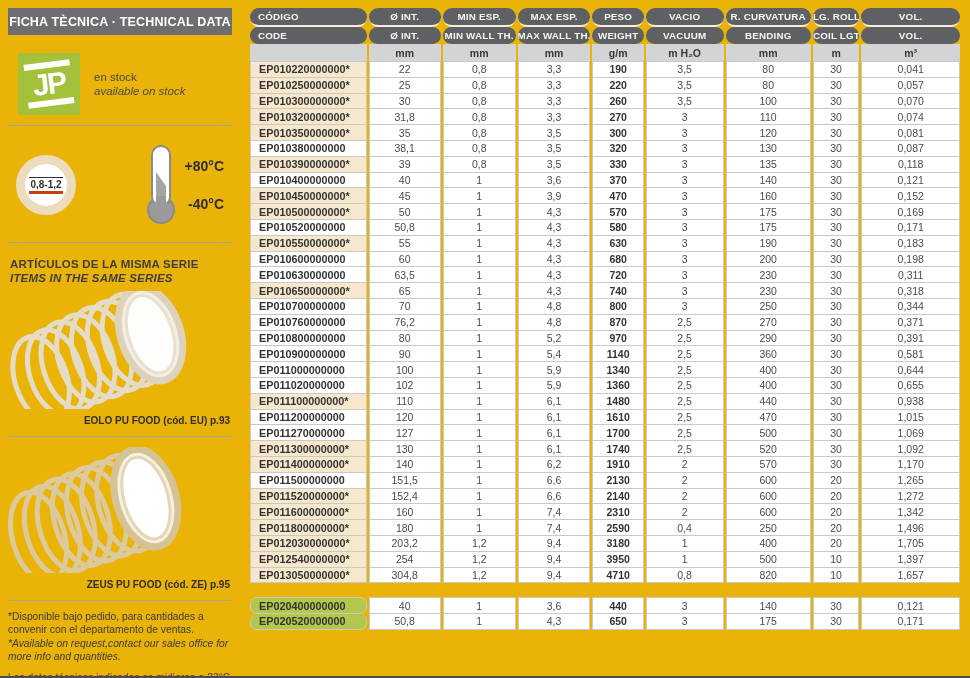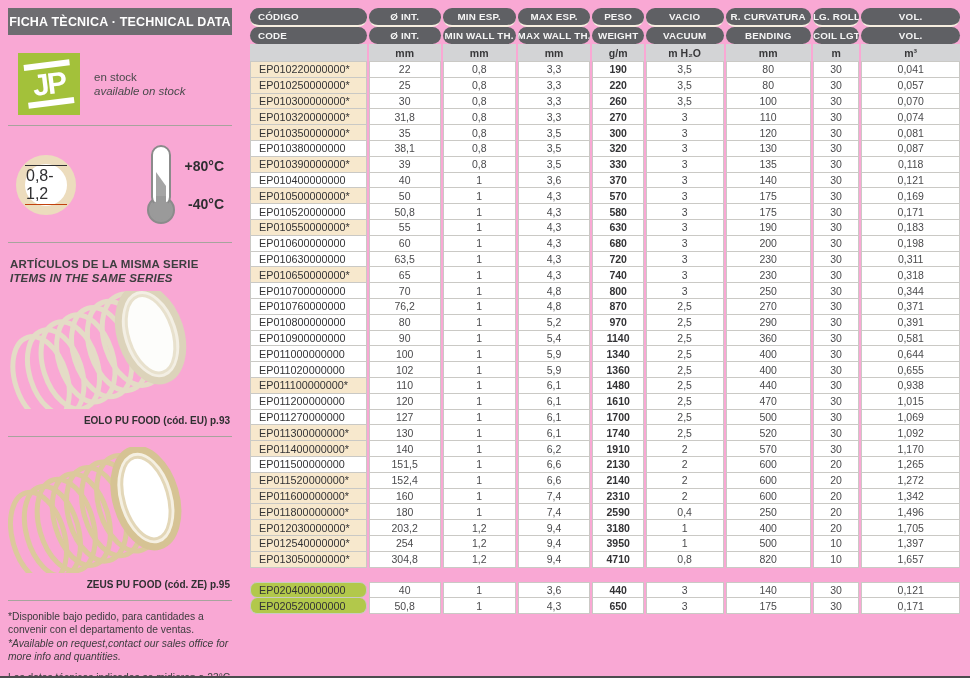--- a/index.html
+++ b/index.html
@@ -1,17 +1,17 @@
 <!DOCTYPE html>
 <html><head>
 <meta charset="utf-8">
 <style>
   html,body{margin:0;padding:0;background:#e9e9e9;}
   .page{
-    position:relative;width:970px;height:678px;background:#f9a8d4;
+    position:relative;width:970px;height:678px;background:#eab308;
     font-family:"Liberation Sans",sans-serif;color:#3e3e40;overflow:hidden;
     border-bottom:2px solid #4c4c4e;box-sizing:border-box;
   }
   
   .sidebar{position:absolute;left:8px;top:8px;width:224px;}
   .title-bar{
     background:#6e6d71;color:#fff;font-weight:bold;font-size:12.5px;
     text-align:center;letter-spacing:.2px;padding:7px 0 6px;
   }
   .stock-row{display:flex;align-items:center;margin:18px 0 10px 10px;}
@@ -27,22 +27,22 @@
   }
   .stock-text{margin-left:14px;font-size:11.5px;line-height:14px;color:#4a4a4c;}
   .it{font-style:italic;}
   .rule{border:none;border-top:1px solid #a7a49d;margin:10px 0;}
   .icons-row{display:flex;align-items:center;justify-content:space-between;padding:8px 6px 6px 8px;}
   .badge{
     width:42px;height:42px;border-radius:50%;background:#fff;
     border:9px solid #ecdcbd;display:flex;align-items:center;justify-content:center;
   }
   .badge span{
-    font-weight:normal;font-size:16px;color:#2f2f31;
-    border-top:1px solid #2f2f31;border-bottom:1px solid #c2410c;padding:1px 1px;
+    font-weight:bold;font-size:10px;color:#2f2f31;
+    border-top:1px solid #2f2f31;border-bottom:3px solid #c2410c;padding:1px 1px;
   }
   .thermo-wrap{display:flex;align-items:center;margin-right:2px;}
   .temps{font-weight:bold;font-size:14px;color:#2f2f31;margin-left:6px;text-align:right;}
   .temps div:first-child{margin-bottom:22px;}
   .series-title{font-size:11.5px;font-weight:bold;line-height:14px;margin:14px 0 6px 2px;letter-spacing:.2px;}
   figure{margin:0;padding:0;}
   .hose-fig{margin:4px 0 0;}
   .hose-caption{
     display:block;text-align:right;font-weight:bold;font-size:10px;
     color:#2f2f31;margin:2px 2px 6px 0;
@@ -63,21 +63,21 @@
   thead tr.units td{
     background:#d3d4d6;color:#38383a;font-weight:bold;text-align:center;
     height:17px;font-size:10.5px;
   }
   tbody td{
     background:#fff;height:14.8px;text-align:center;color:#4a4a4c;
     border:1px solid #cac9c5;border-top:none;vertical-align:middle;
   }
   tbody tr:first-child td{border-top:1px solid #cac9c5;}
   tbody td.code{
-    text-align:left;padding-left:8px;font-weight:normal;color:#333335;font-size:10.8px;
+    text-align:left;padding-left:8px;font-weight:bold;color:#333335;font-size:10.8px;
   }
   tbody td.hl{background:#f7e8cd;}
   tbody td.green{background:#b2c84b;border-radius:7px;}
   tbody td.peso{font-weight:bold;color:#333335;}
   .as-table{margin-top:14px;}
   .as-title td{
     background:#fff;font-weight:bold;font-size:10.8px;text-align:left;
     padding-left:8px;height:16px;color:#2f2f31;
     border:1px solid #8f8f8d;border-bottom:1px solid #555557;vertical-align:middle;
   }
@@ -313,20 +313,31 @@
             <td>40</td>
             <td>1</td>
             <td>3,6</td>
             <td class="peso">370</td>
             <td>3</td>
             <td>140</td>
             <td>30</td>
             <td>0,121</td>
           </tr>
           <tr>
+            <td class="code hl">EP010450000000*</td>
+            <td>45</td>
+            <td>1</td>
+            <td>3,9</td>
+            <td class="peso">470</td>
+            <td>3</td>
+            <td>160</td>
+            <td>30</td>
+            <td>0,152</td>
+          </tr>
+          <tr>
             <td class="code hl">EP010500000000*</td>
             <td>50</td>
             <td>1</td>
             <td>4,3</td>
             <td class="peso">570</td>
             <td>3</td>
             <td>175</td>
             <td>30</td>
             <td>0,169</td>
           </tr>

